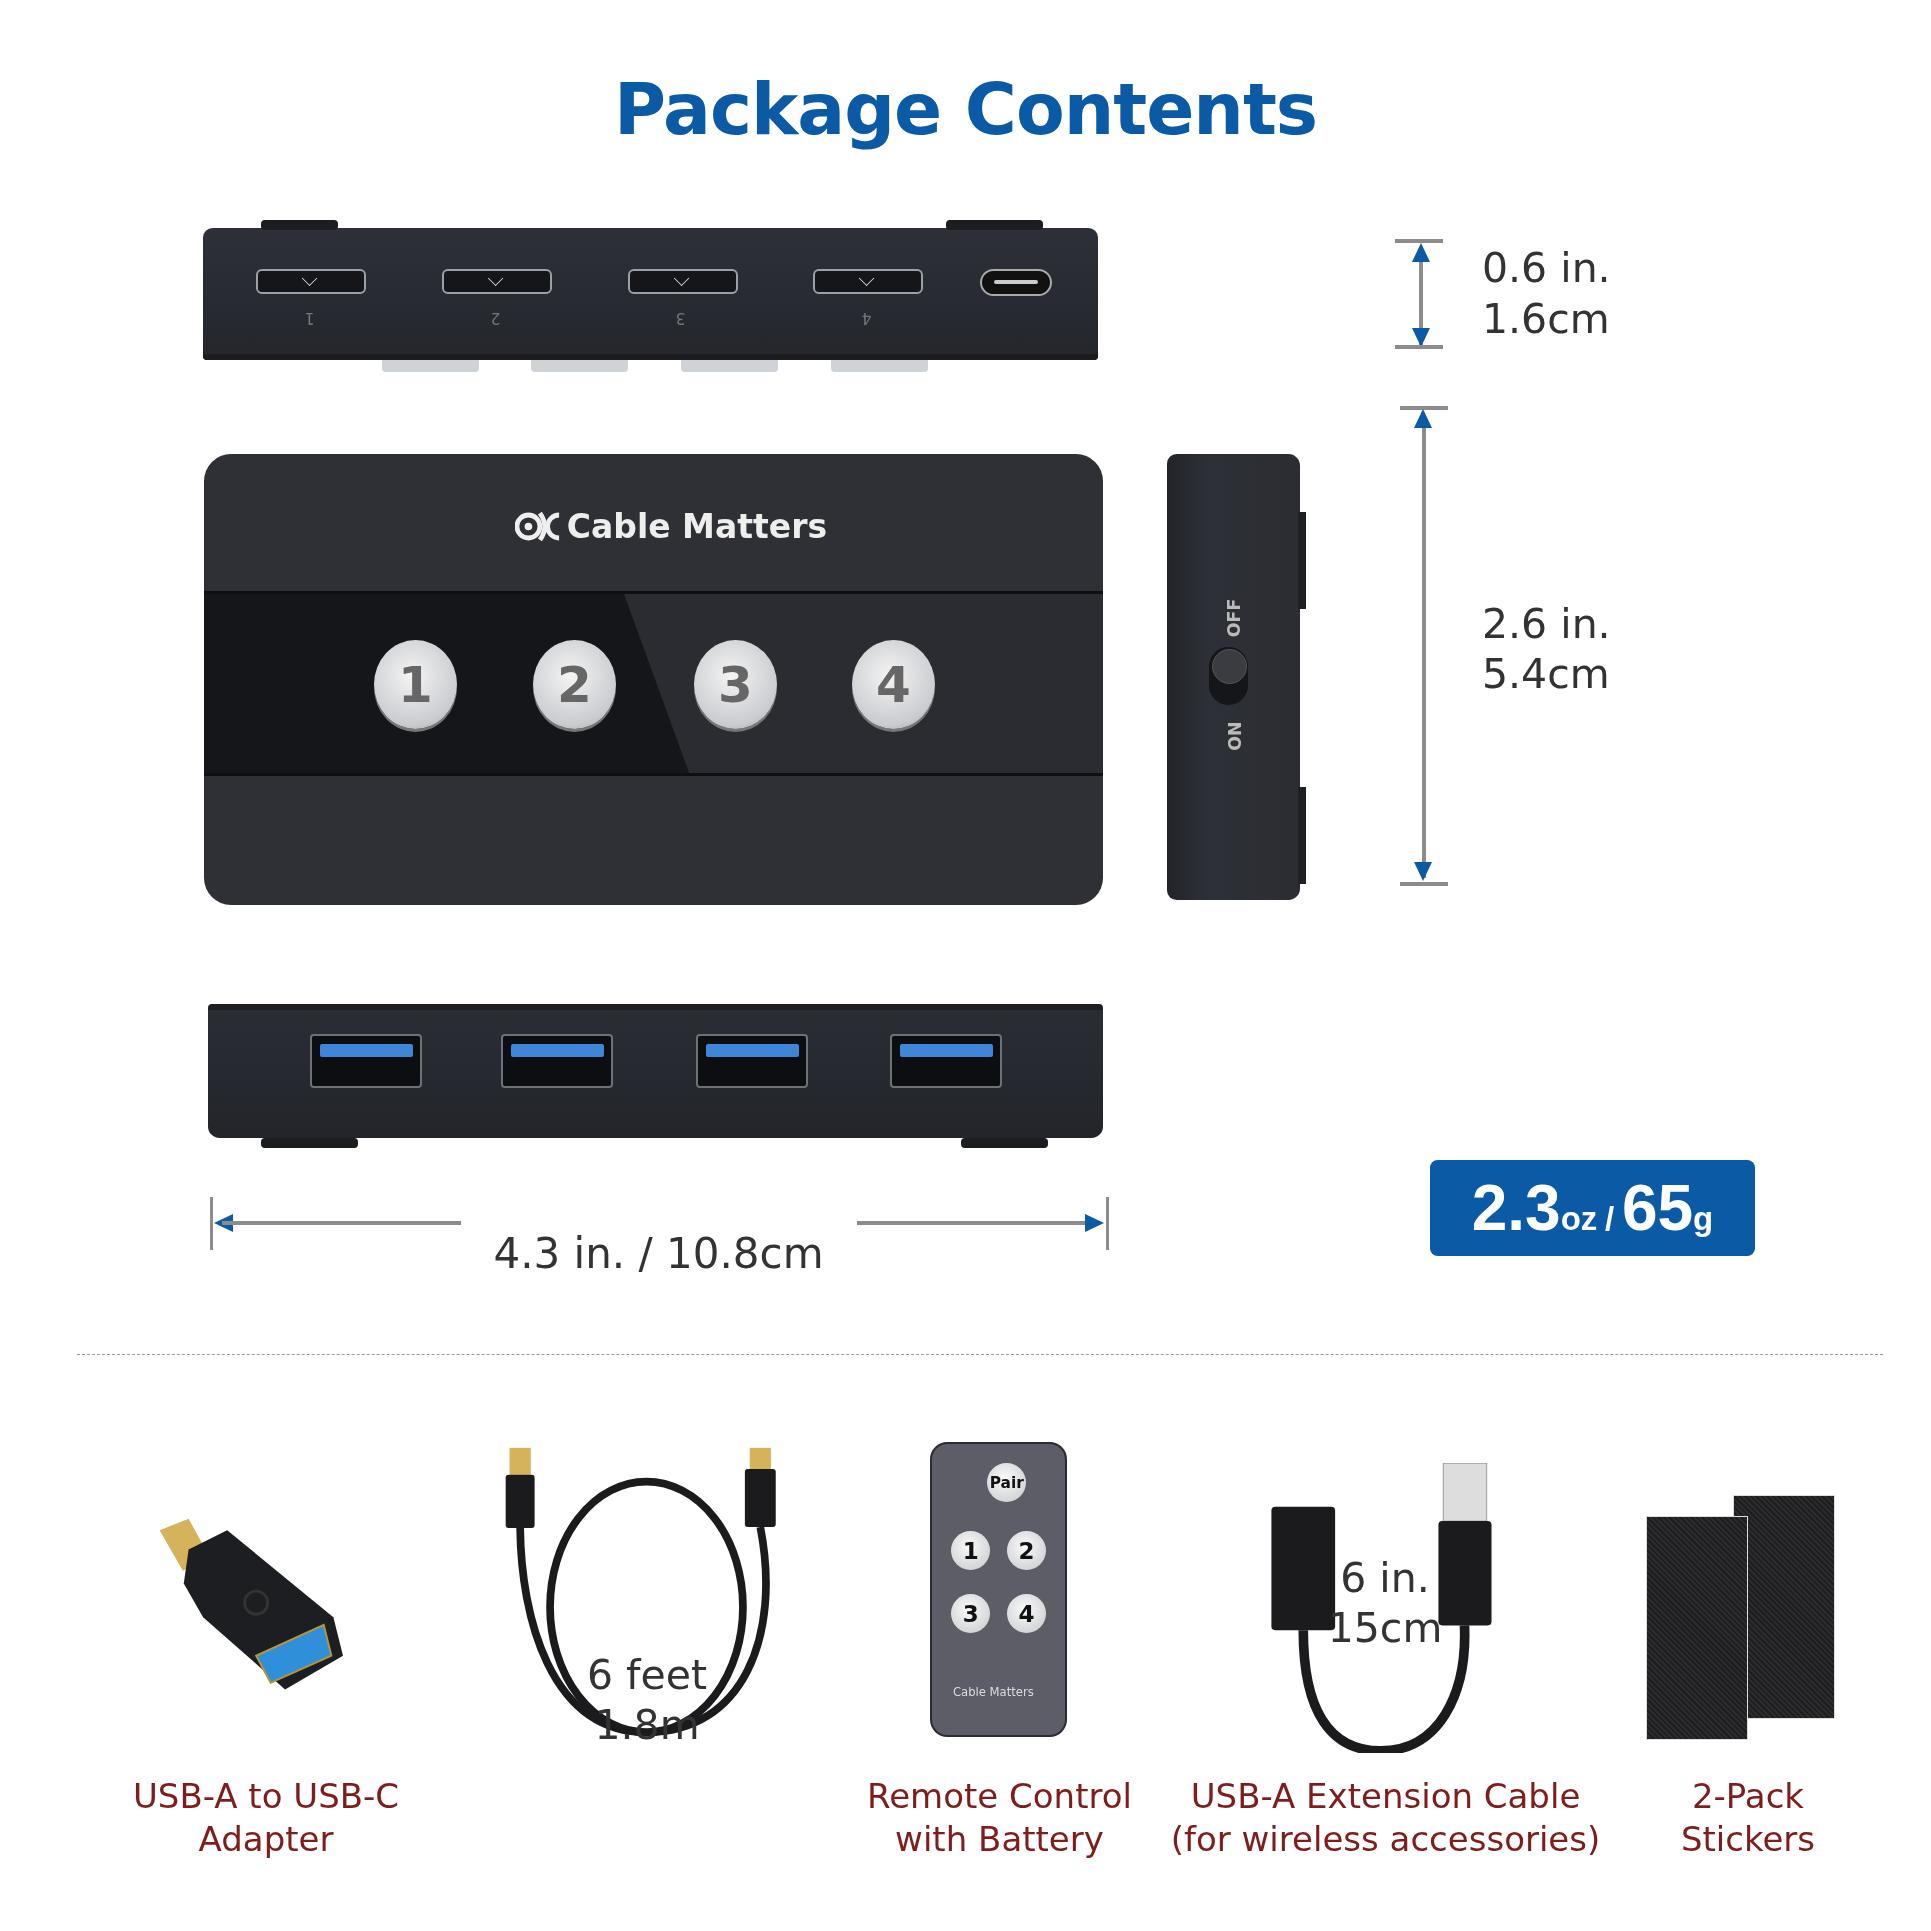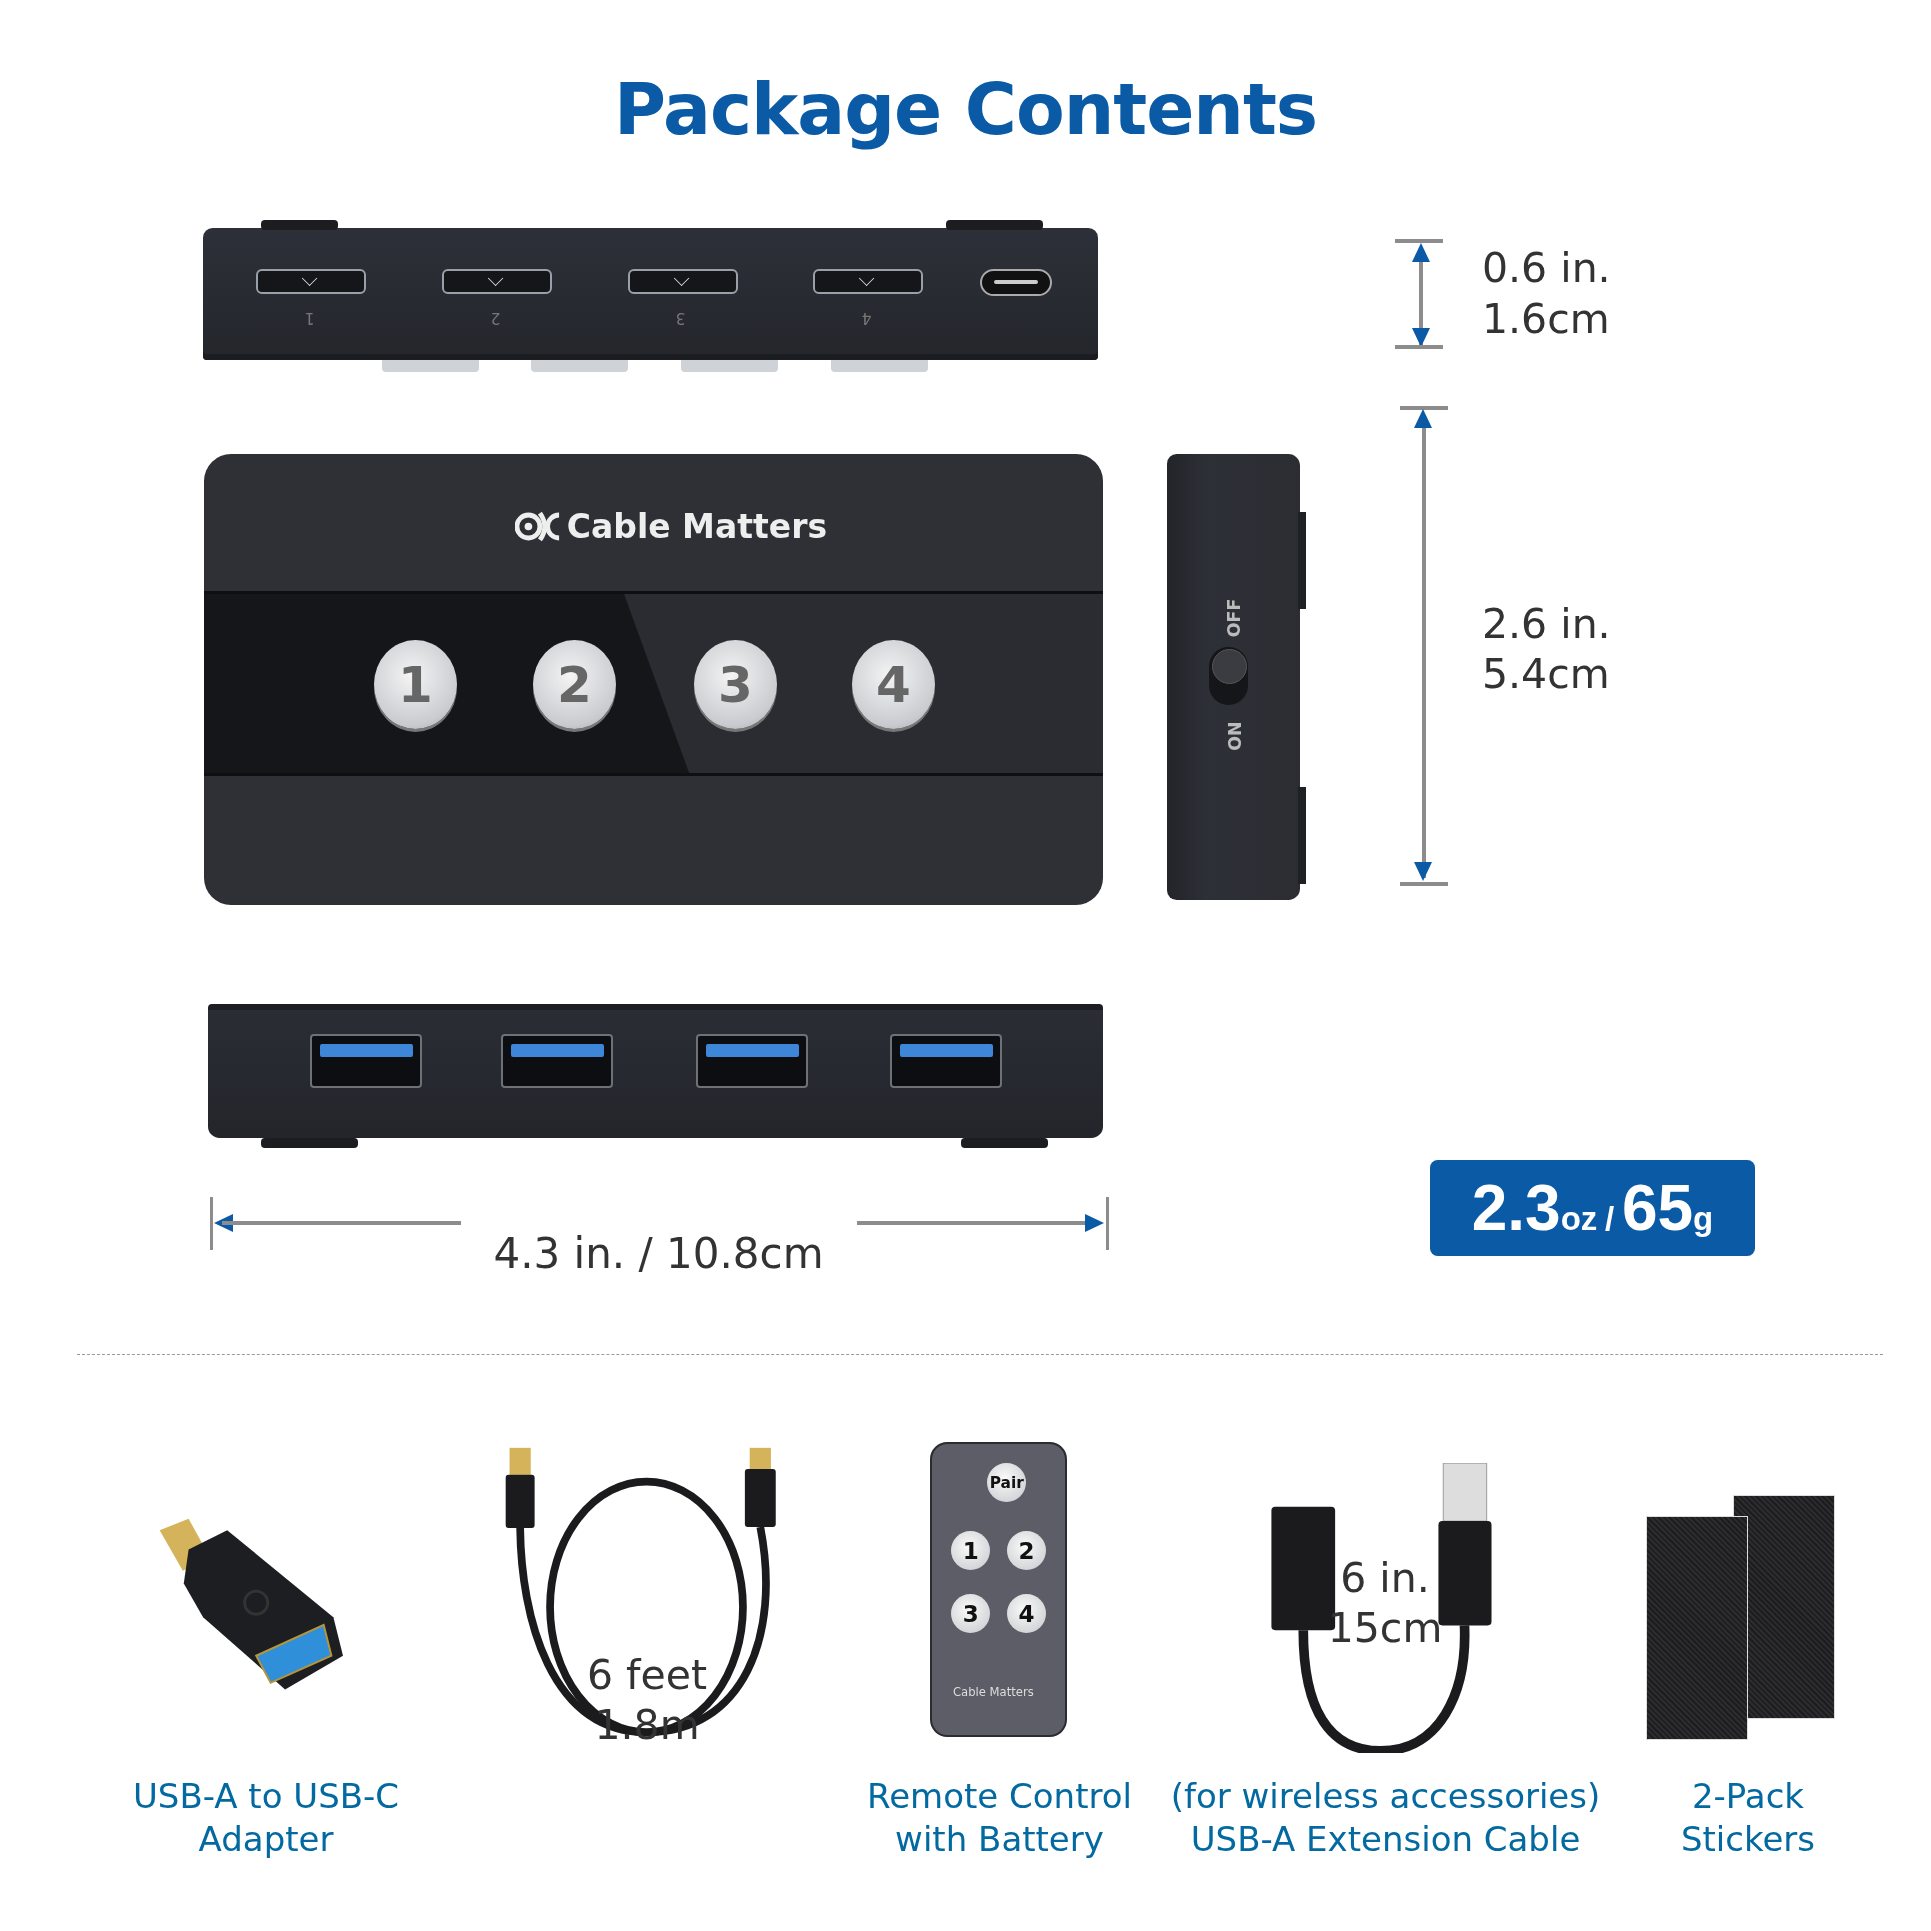--- a/index.html
+++ b/index.html
@@ -1,20 +1,20 @@
 <!DOCTYPE html>
 <html><head>
 <meta charset="utf-8">
 <style>
   html,body{margin:0;padding:0;background:#fff;}
   body{width:1931px;height:1931px;position:relative;overflow:hidden;font-family:"DejaVu Sans","Liberation Sans",sans-serif;color:#333;}
   .abs{position:absolute;}
   .title{left:0;top:68px;width:1931px;text-align:center;font-family:"DejaVu Sans",sans-serif;font-weight:bold;font-size:71px;letter-spacing:-1px;color:#0a5aa5;}
   .dimtext{font-family:"DejaVu Sans",sans-serif;font-size:41px;line-height:50px;color:#333;}
-  .caption{font-family:"DejaVu Sans",sans-serif;font-size:34px;line-height:43px;color:#0369a1;text-align:center;}
+  .caption{font-family:"DejaVu Sans",sans-serif;font-size:34px;line-height:43px;color:#7f1d1d;text-align:center;}
 
   
   .side-top{left:203px;top:228px;width:895px;height:132px;border-radius:9.7px 9.7px 3.9px 3.9px;background:linear-gradient(#2d3038,#24262c);box-shadow:inset 0 -5.8px 0 #1b1c20;}
   .foot{position:absolute;height:9.7px;background:#1c1d21;border-radius:3.9px;}
   .uport{position:absolute;width:106px;height:21px;border:2.9px solid #9aa0a8;border-radius:5.8px;background:#15161a;top:41px;}
   .uport::after{content:"";position:absolute;left:46px;top:1.9px;width:9.7px;height:9.7px;border-left:1.9px solid #ddd;border-bottom:1.9px solid #ddd;transform:rotate(-45deg);}
   .cport{position:absolute;width:68px;height:23px;border:2.9px solid #aaa;border-radius:13.5px;background:#111;top:41px;}
   .cport::after{content:"";position:absolute;left:11.6px;top:8.7px;width:44px;height:4.8px;background:#ccc;border-radius:2.9px;}
   .portnum{position:absolute;top:81px;width:19.3px;text-align:center;color:#777;font-size:15.4px;transform:rotate(180deg);}
   .nub{position:absolute;bottom:-11.6px;width:97px;height:11.6px;background:#cfd2d6;border-radius:0 0 3.9px 3.9px;}
@@ -202,22 +202,22 @@
   <rect x="17" y="45" width="66" height="128" rx="4" fill="#1b1b1d"></rect>
   <rect x="195" y="0" width="45" height="60" fill="#ddd" stroke="#999"></rect>
   <rect x="190" y="60" width="55" height="108" rx="4" fill="#1b1b1d"></rect>
   <path d="M50 173 C 50 260, 80 298, 130 298 C 190 298, 220 240, 217 168" fill="none" stroke="#1b1b1d" stroke-width="10"></path>
 </svg>
 <div class="abs dimtext" style="left:1308px;top:1553px;width:154px;text-align:center;">
   <div>6 in.</div>
   <div>15cm</div>
 </div>
 <div class="abs caption" style="left:1154px;top:1775px;width:463px;">
+  <div>USB-A Extension Cable</div>
   <div>(for wireless accessories)</div>
-  <div>USB-A Extension Cable</div>
 </div>
 
 <div>
   <div class="sticker" style="left:1733px;top:1495px;width:100px;height:222px;"></div>
   <div class="sticker" style="left:1646px;top:1516px;width:100px;height:222px;"></div>
 </div>
 <div class="abs caption" style="left:1632px;top:1775px;width:232px;">
   <div>2-Pack</div>
   <div>Stickers</div>
 </div>

